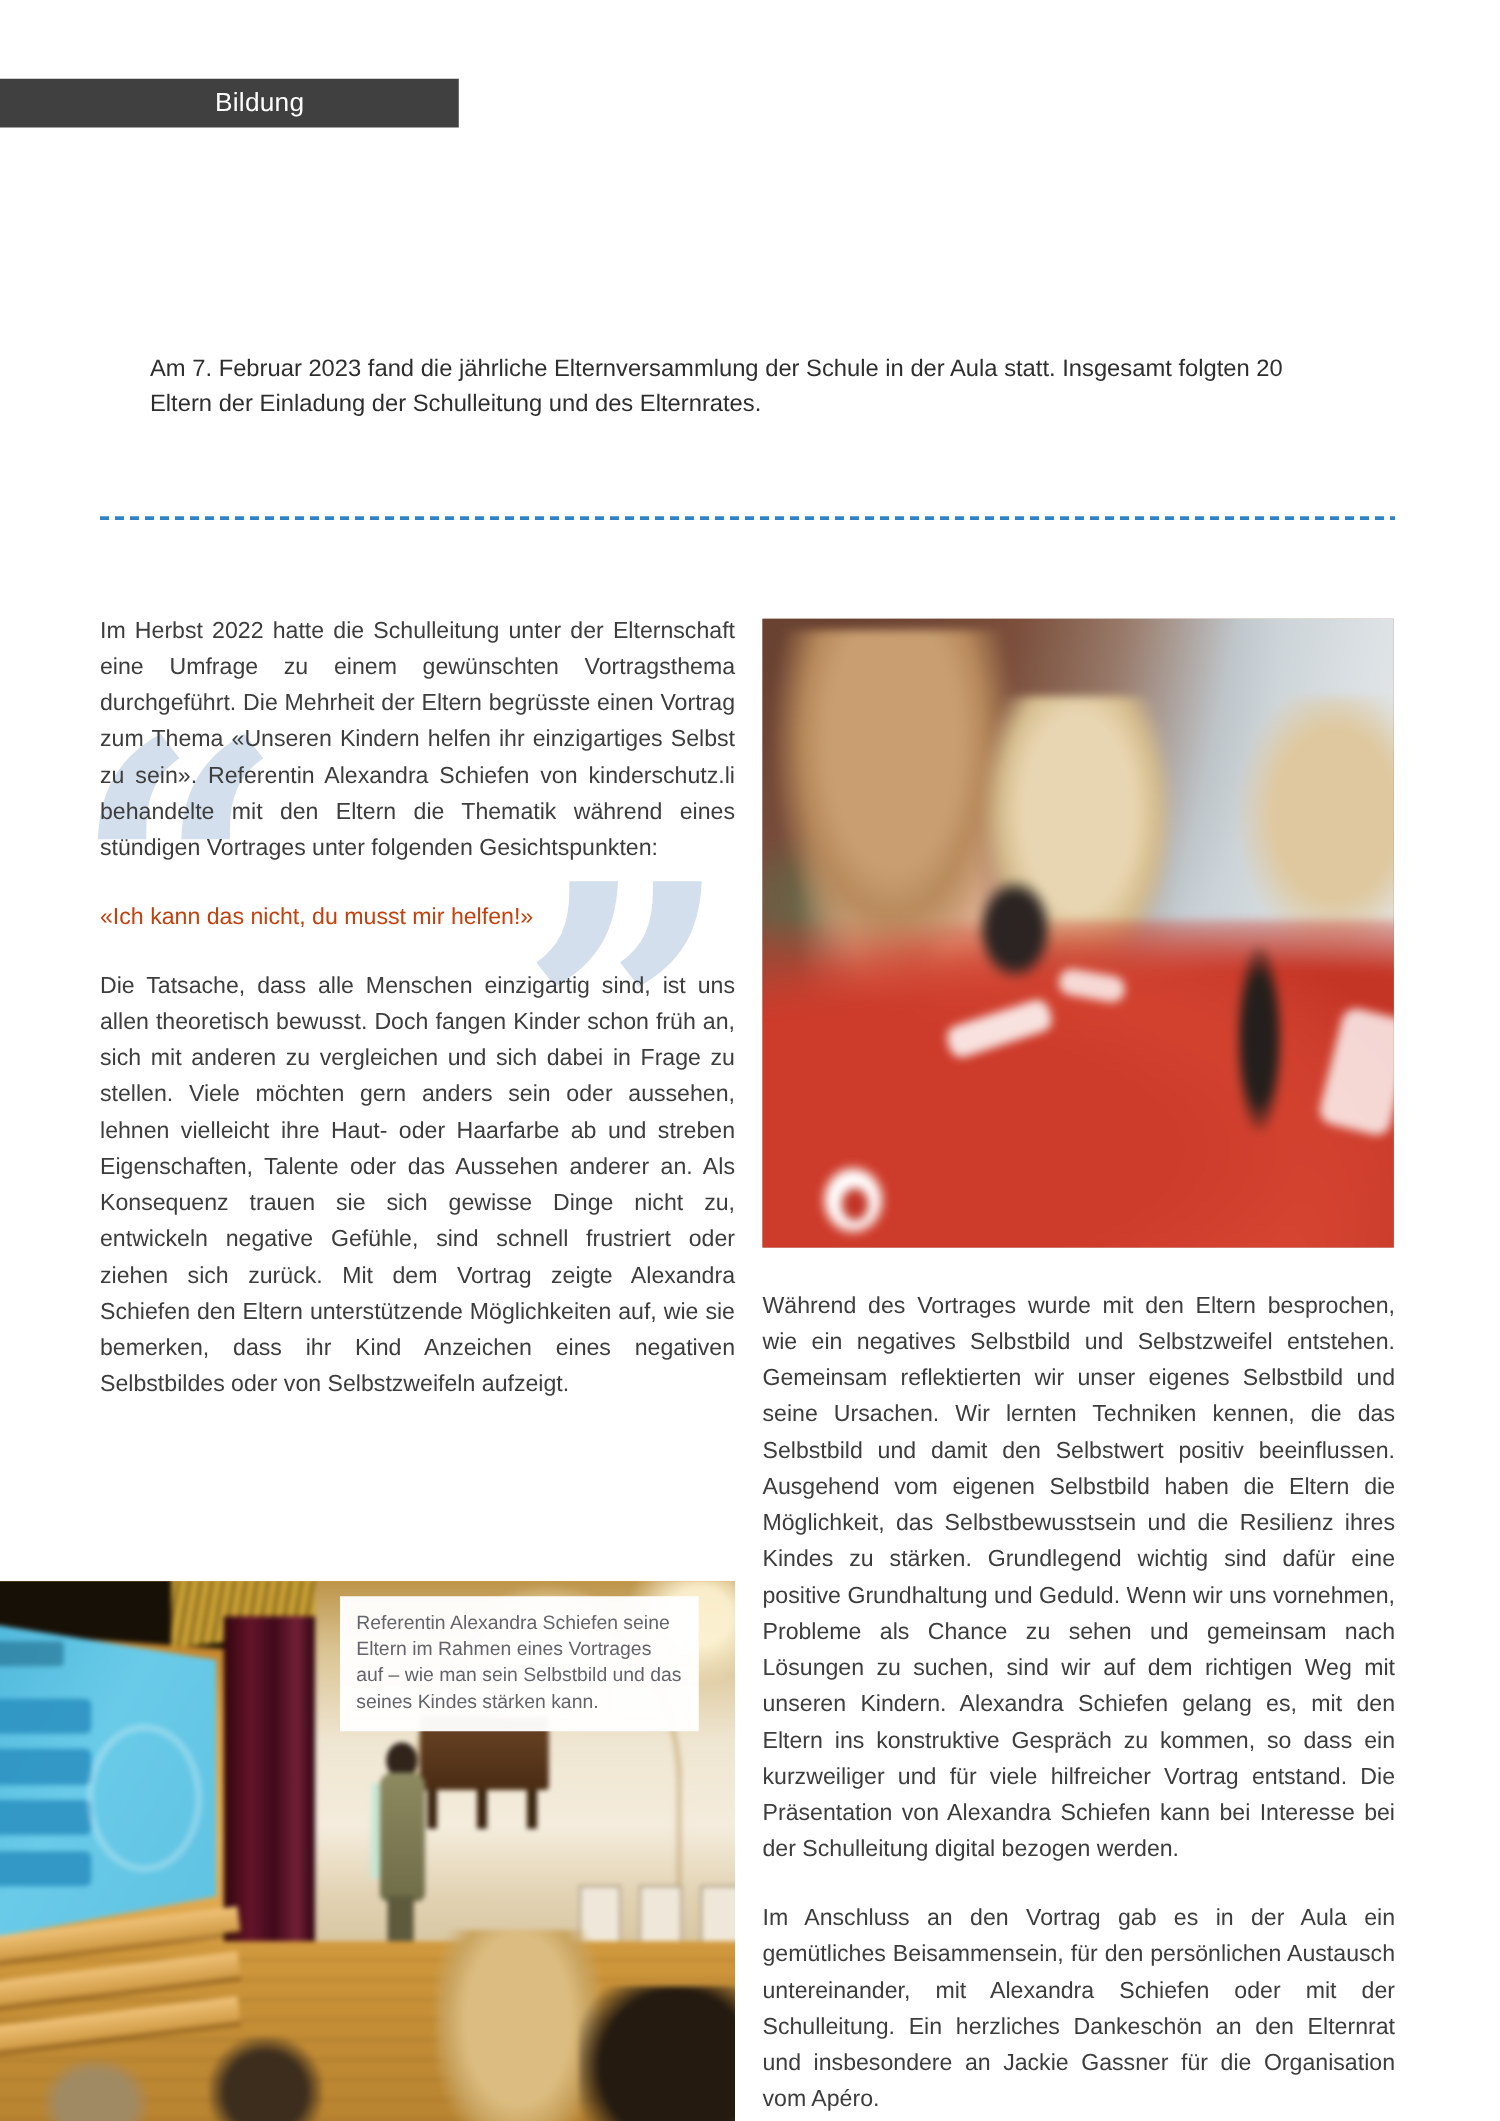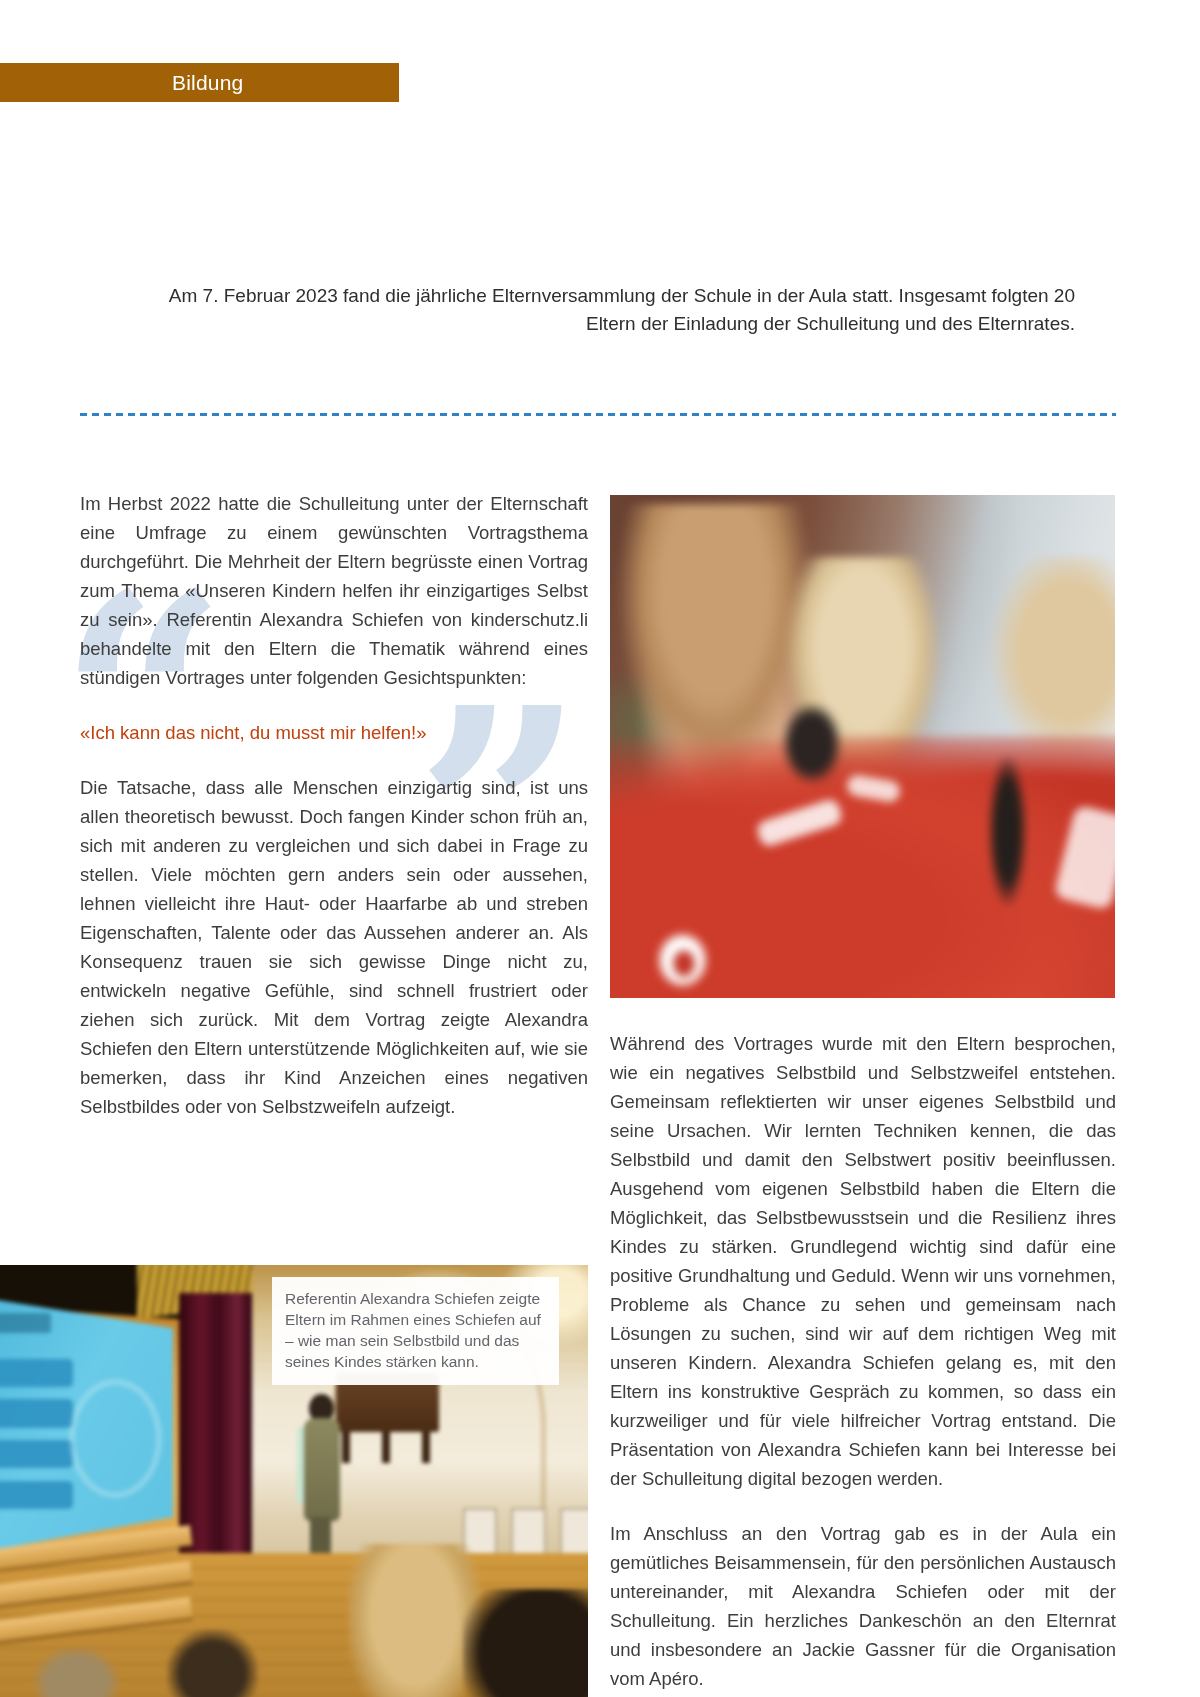--- a/index.html
+++ b/index.html
@@ -1,28 +1,28 @@
 <!DOCTYPE html>
 <html><head>
 <meta charset="utf-8">
 <style>
   html,body{margin:0;padding:0;background:#ffffff;}
   .page{position:relative;width:1200px;height:1697px;background:#ffffff;overflow:hidden;
         font-family:"Liberation Sans",sans-serif;color:#3d3d3d;}
 
   
-  .tagbar{position:absolute;left:0;top:63px;width:399px;height:39px;background:#a16207;
+  .tagbar{position:absolute;left:0;top:63px;width:367px;height:39px;background:#404040;
           display:flex;align-items:center;}
   .tagbar .label{color:#ffffff;font-size:21px;padding-left:172px;letter-spacing:0.2px;}
 
   
   .title{position:absolute;left:80px;top:168px;width:1035px;text-align:center;
          color:#1c1c1c;font-weight:bold;font-size:46px;line-height:50px;}
   .title .tline{display:inline-block;transform:scaleX(0.84);letter-spacing:-0.5px;white-space:nowrap;}
-  .lead{position:absolute;left:120px;top:282px;width:955px;text-align:right;
+  .lead{position:absolute;left:120px;top:282px;width:955px;text-align:left;
         font-size:19px;line-height:28px;color:#2e2e2e;}
 
   .divider{position:absolute;left:80px;top:413px;width:1036px;height:3px;
            background:repeating-linear-gradient(90deg,#2e83c8 0 7px,transparent 7px 12px);}
 
   
   .colL{position:absolute;left:80px;top:489px;width:508px;z-index:2;}
   .colR{position:absolute;left:610px;top:1029px;width:506px;z-index:2;}
   .body-par{font-size:18.5px;line-height:29px;text-align:justify;color:#3d3d3d;margin:0;}
   .quote-line{font-size:18.5px;line-height:29px;color:#c2410c;margin:26px 0 0 0;}
@@ -202,16 +202,16 @@
       <div class="pl-legs"></div>
       <div class="pl-floor"></div>
       <div class="pl-bench pl-b1"></div>
       <div class="pl-bench pl-b2"></div>
       <div class="pl-bench pl-b3"></div>
       <div class="pl-audA"></div>
       <div class="pl-audB"></div>
       <div class="pl-audC"></div>
       <div class="pl-audD"></div>
     </div>
-    <div class="pl-caption">Referentin Alexandra Schiefen zeigte Eltern im Rahmen eines Schiefen auf – wie man sein Selbstbild und das seines Kindes stärken kann.</div>
+    <div class="pl-caption">Referentin Alexandra Schiefen seine Eltern im Rahmen eines Vortrages auf – wie man sein Selbstbild und das seines Kindes stärken kann.</div>
   </div>
 
 </div>
 
 </body></html>

